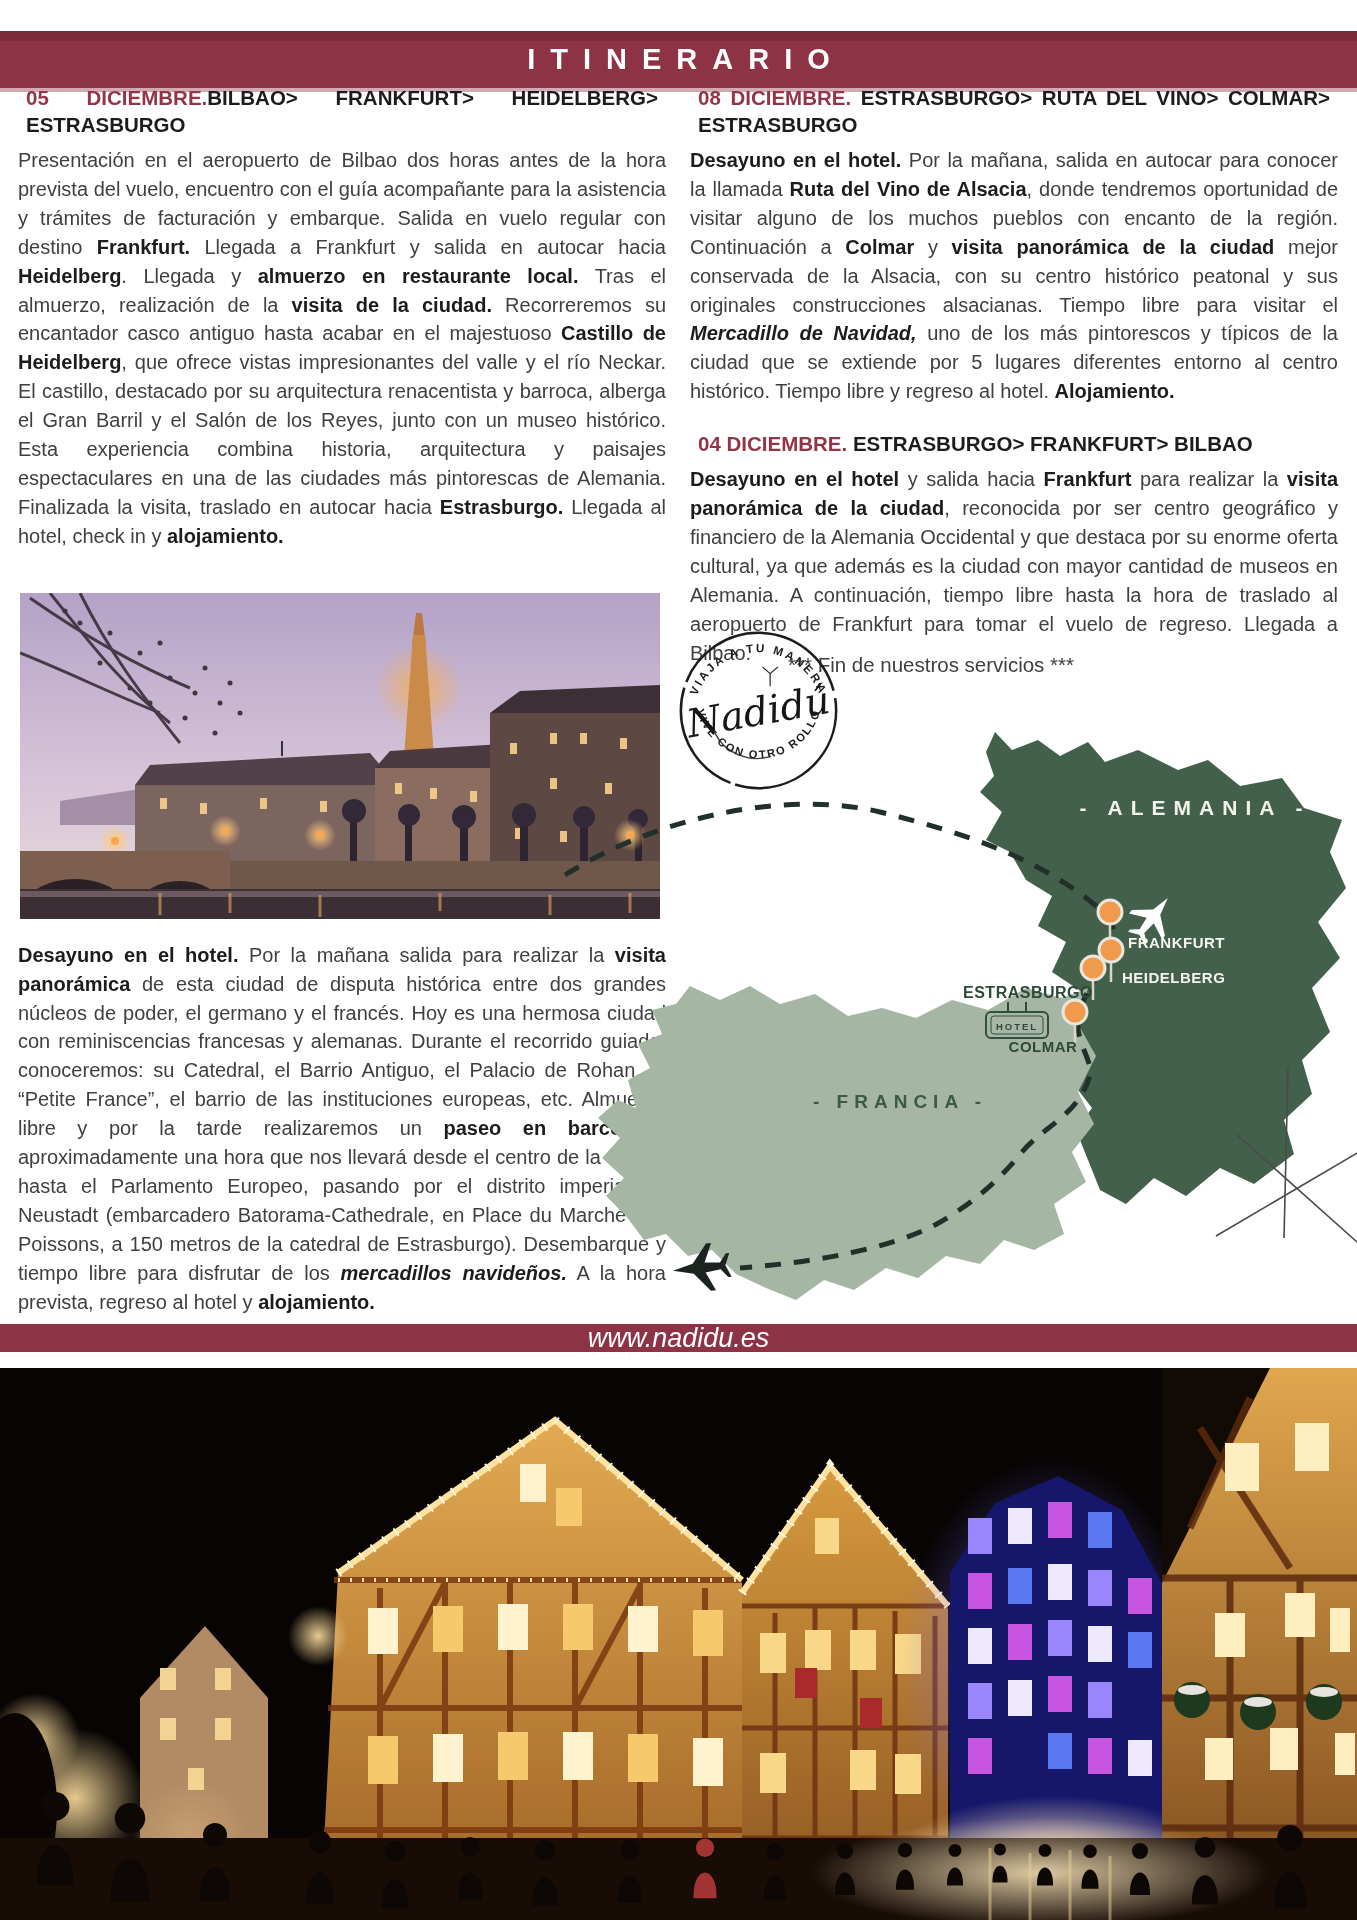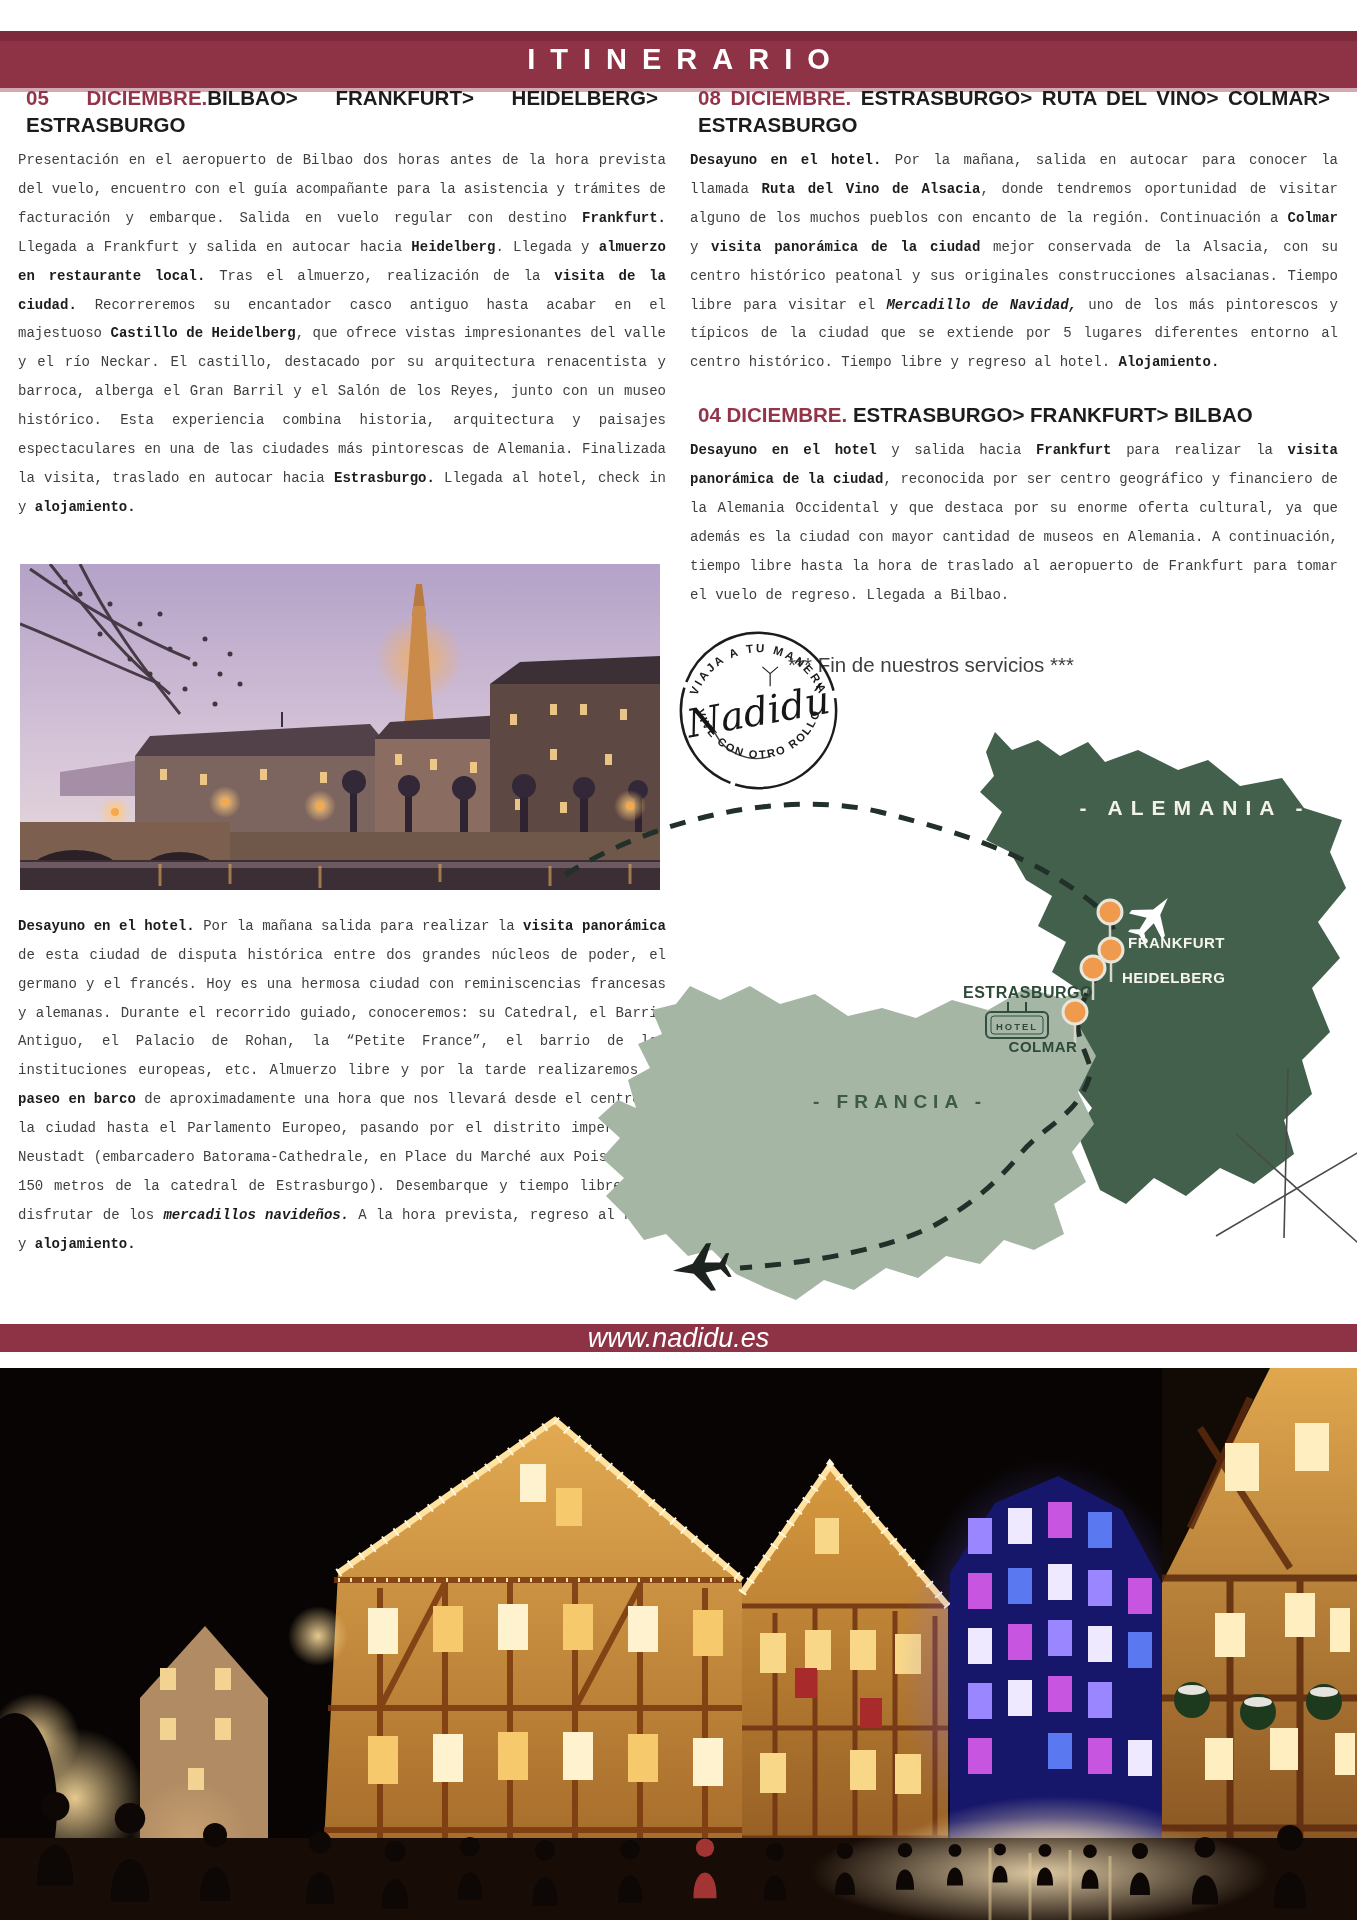--- a/index.html
+++ b/index.html
@@ -10,21 +10,21 @@
            background:linear-gradient(var(--maroon_dark,#7d2a3d) 0 10px,var(--maroon,#8e3346) 10px 100%);
            border-bottom:4px solid var(--maroon_light_edge,#d3aab3);
            display:flex;align-items:center;justify-content:center;margin-top:21px;}
   .top-bar h1{margin:0;color:#fff;font-size:29px;letter-spacing:15px;font-weight:700;padding-left:15px;}
   
   .col{position:absolute;top:76px;width:648px;}
   .col-l{left:18px;}
   .col-r{left:690px;}
   .day-head{margin:8px;font-size:20.5px;font-weight:700;line-height:27px;text-align:justify;color:var(--text_strong,#1c1c1c);}
   .day-head .date{color:var(--heading_red,#943449);}
-  .day-body{margin:7px 0 0 0;font-size:14px;line-height:28.9px;text-align:justify;color:var(--text,#3f3f3f);font-family:Liberation Mono, monospace;}
+  .day-body{margin:7px 0 0 0;font-size:20px;line-height:28.9px;text-align:justify;color:var(--text,#3f3f3f);}
   .day-body .b{font-weight:700;color:var(--text_strong,#1c1c1c);}
   .day-body .i{font-style:italic;}
   .day+.day{margin-top:24px;}
   
   .photo{width:640px;height:326px;margin:42px 0 22px 2px;display:block;}
   
   .fin-line{position:absolute;left:780px;top:645px;width:460px;
             font-size:20.5px;color:var(--text,#3f3f3f);margin:8px;}
   .stamp{position:absolute;left:676px;top:628px;width:165px;height:165px;}
   .map{position:absolute;left:540px;top:690px;width:817px;height:630px;pointer-events:none;}

